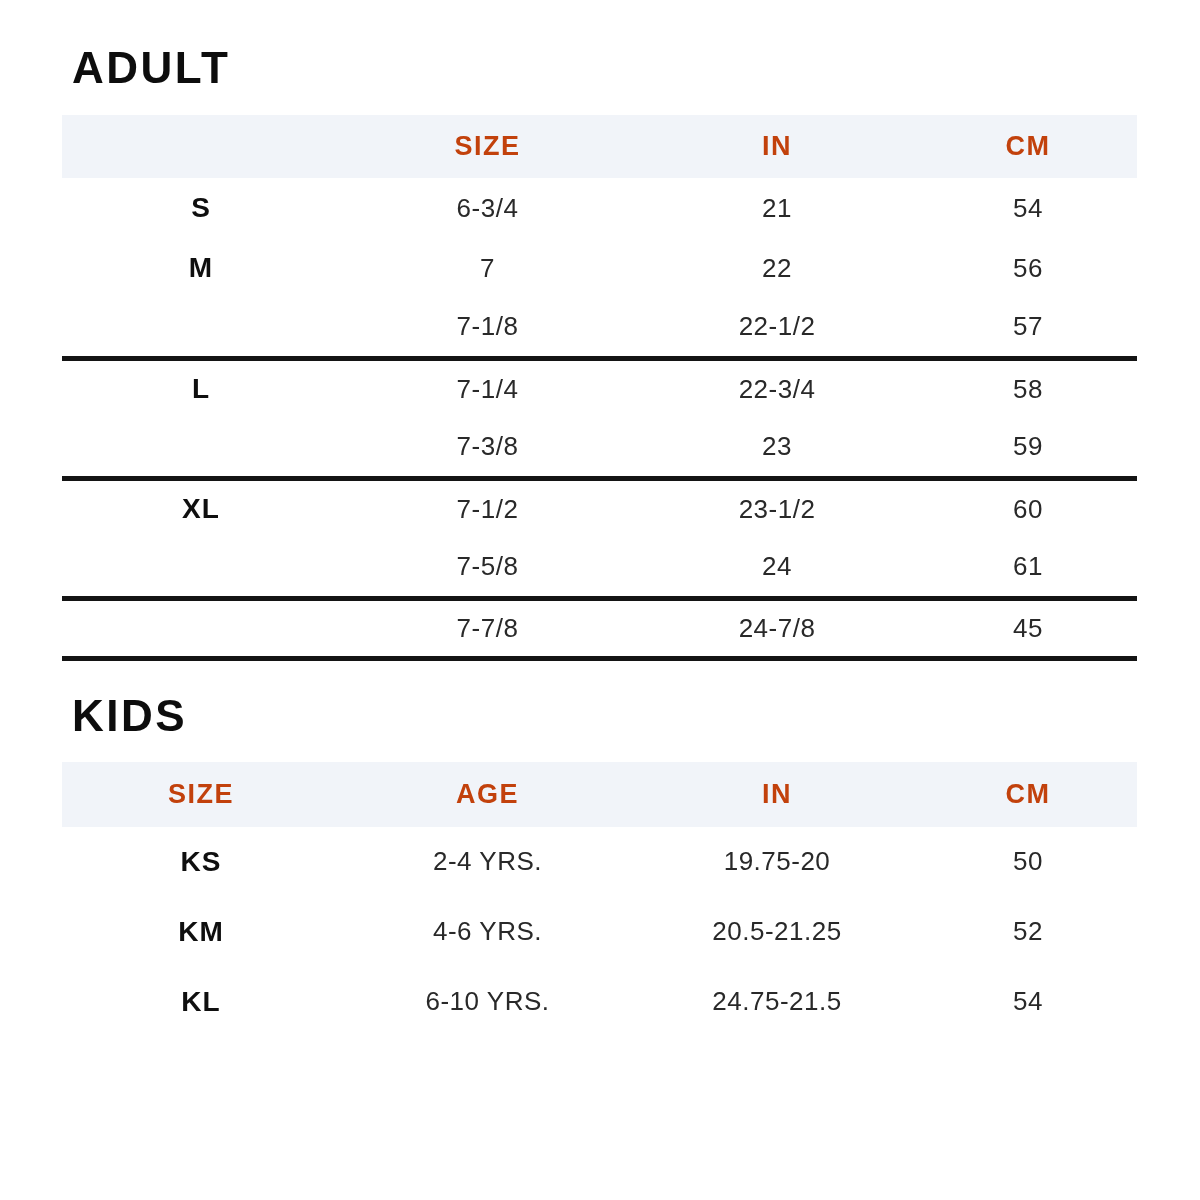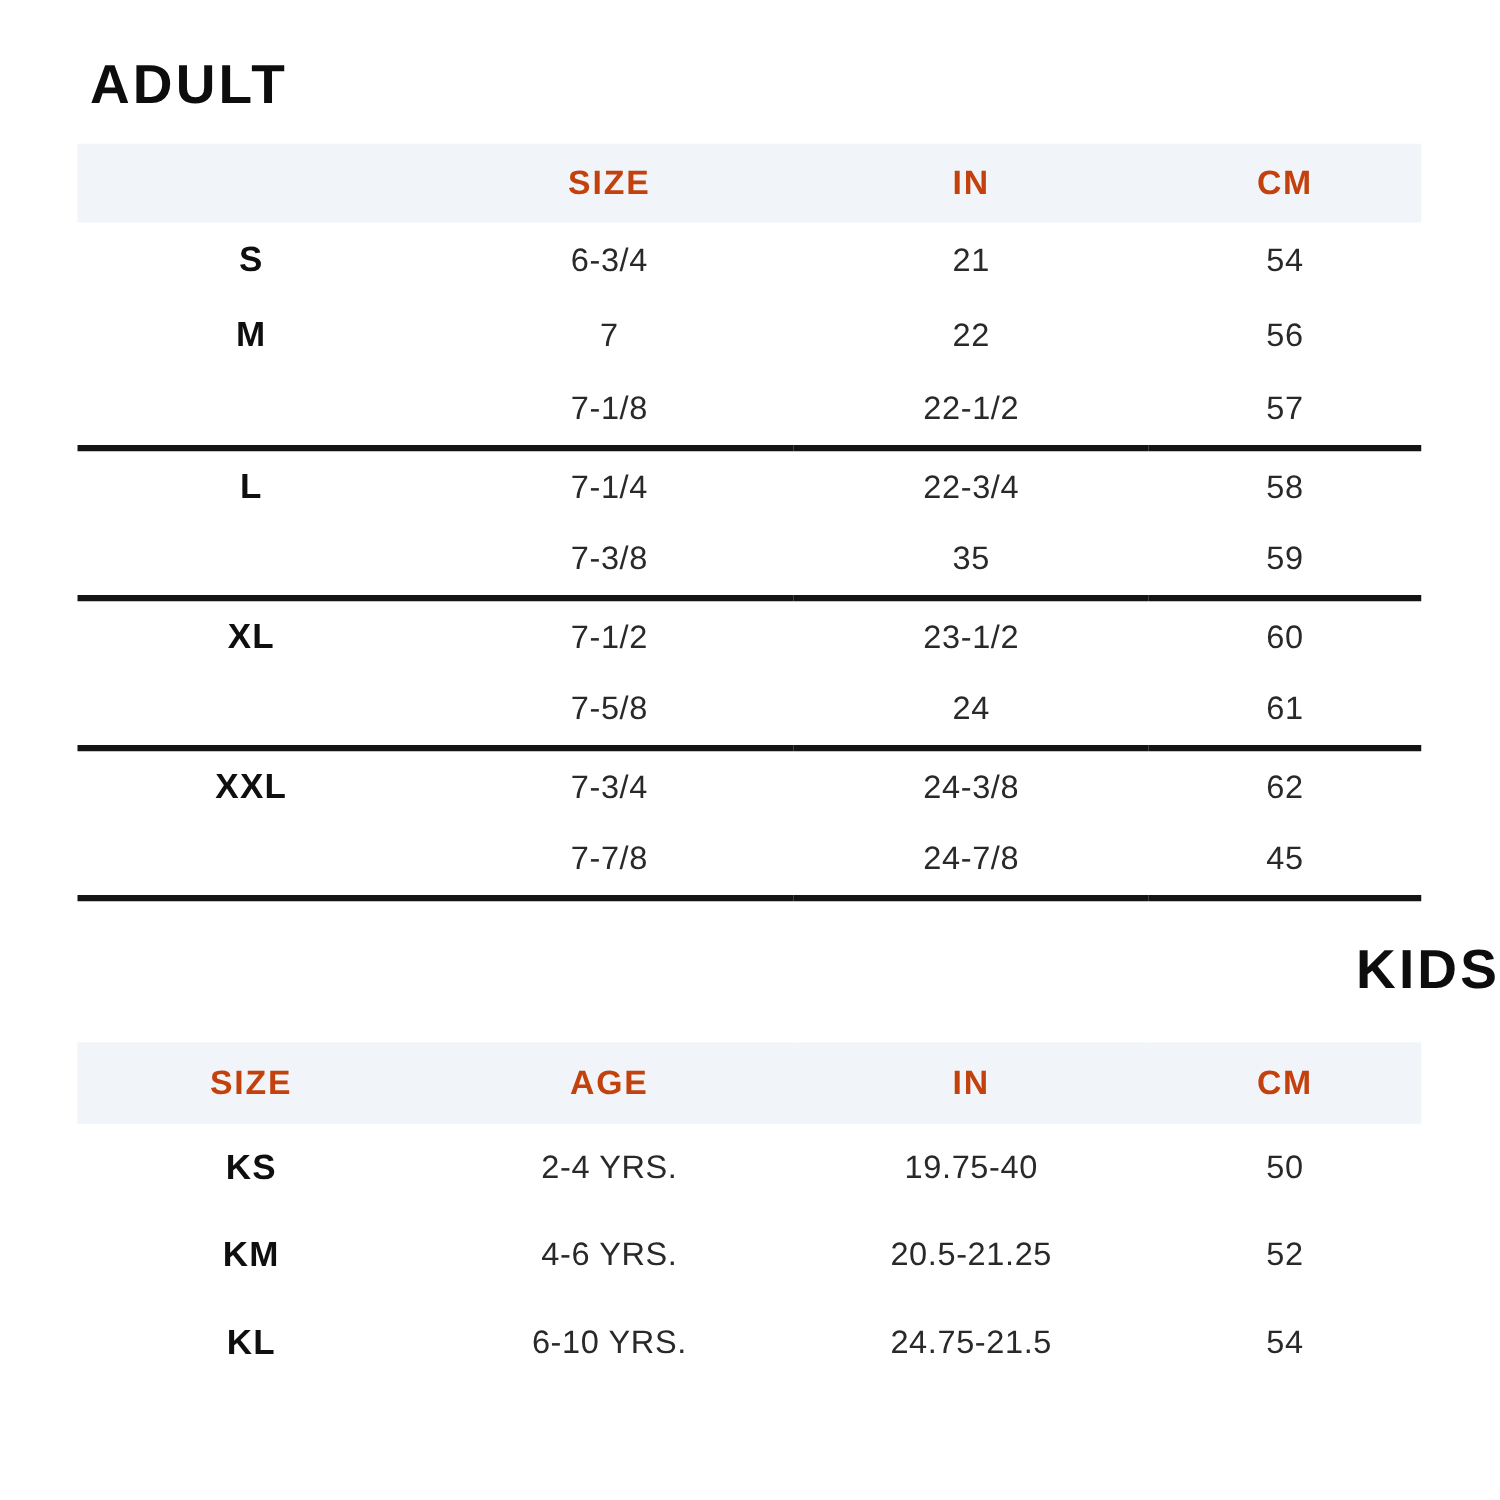--- a/index.html
+++ b/index.html
@@ -14,21 +14,21 @@
   .page { padding: 46px 0 0 62px; }
 
   .section-title {
     font-weight: 700;
     font-size: 44px;
     line-height: 1;
     letter-spacing: 2.5px;
     color: #0d0d0d;
     margin: 0 0 25px 10px;
   }
-  .section-title.kids { margin-top: 33px; margin-bottom: 36px; text-align: right; }
+  .section-title.kids { margin-top: 33px; margin-bottom: 24px; }
 
   table.size-table {
     width: 1075px;
     border-collapse: collapse;
     table-layout: fixed;
   }
   col.c1 { width: 278px; }
   col.c2 { width: 295px; }
   col.c3 { width: 284px; }
   col.c4 { width: 218px; }
@@ -113,43 +113,37 @@
 
       <tr>
         <td class="label-cell">L</td>
         <td class="data-cell">7-1/4</td>
         <td class="data-cell">22-3/4</td>
         <td class="data-cell">58</td>
       </tr>
       <tr class="group-end">
         <td class="label-cell"></td>
         <td class="data-cell">7-3/8</td>
-        <td class="data-cell">35</td>
+        <td class="data-cell">23</td>
         <td class="data-cell">59</td>
       </tr>
 
       <tr>
         <td class="label-cell">XL</td>
         <td class="data-cell">7-1/2</td>
         <td class="data-cell">23-1/2</td>
         <td class="data-cell">60</td>
       </tr>
       <tr class="group-end">
         <td class="label-cell"></td>
         <td class="data-cell">7-5/8</td>
         <td class="data-cell">24</td>
         <td class="data-cell">61</td>
       </tr>
 
-      <tr>
-        <td class="label-cell">XXL</td>
-        <td class="data-cell">7-3/4</td>
-        <td class="data-cell">24-3/8</td>
-        <td class="data-cell">62</td>
-      </tr>
       <tr class="group-end">
         <td class="label-cell"></td>
         <td class="data-cell">7-7/8</td>
         <td class="data-cell">24-7/8</td>
         <td class="data-cell">45</td>
       </tr>
     </tbody>
   </table>
 
   <h1 class="section-title kids">KIDS</h1>
@@ -166,21 +160,21 @@
         <th>SIZE</th>
         <th>AGE</th>
         <th>IN</th>
         <th>CM</th>
       </tr>
     </thead>
     <tbody>
       <tr>
         <td class="label-cell">KS</td>
         <td class="data-cell">2-4 YRS.</td>
-        <td class="data-cell">19.75-40</td>
+        <td class="data-cell">19.75-20</td>
         <td class="data-cell">50</td>
       </tr>
       <tr>
         <td class="label-cell">KM</td>
         <td class="data-cell">4-6 YRS.</td>
         <td class="data-cell">20.5-21.25</td>
         <td class="data-cell">52</td>
       </tr>
       <tr>
         <td class="label-cell">KL</td>

